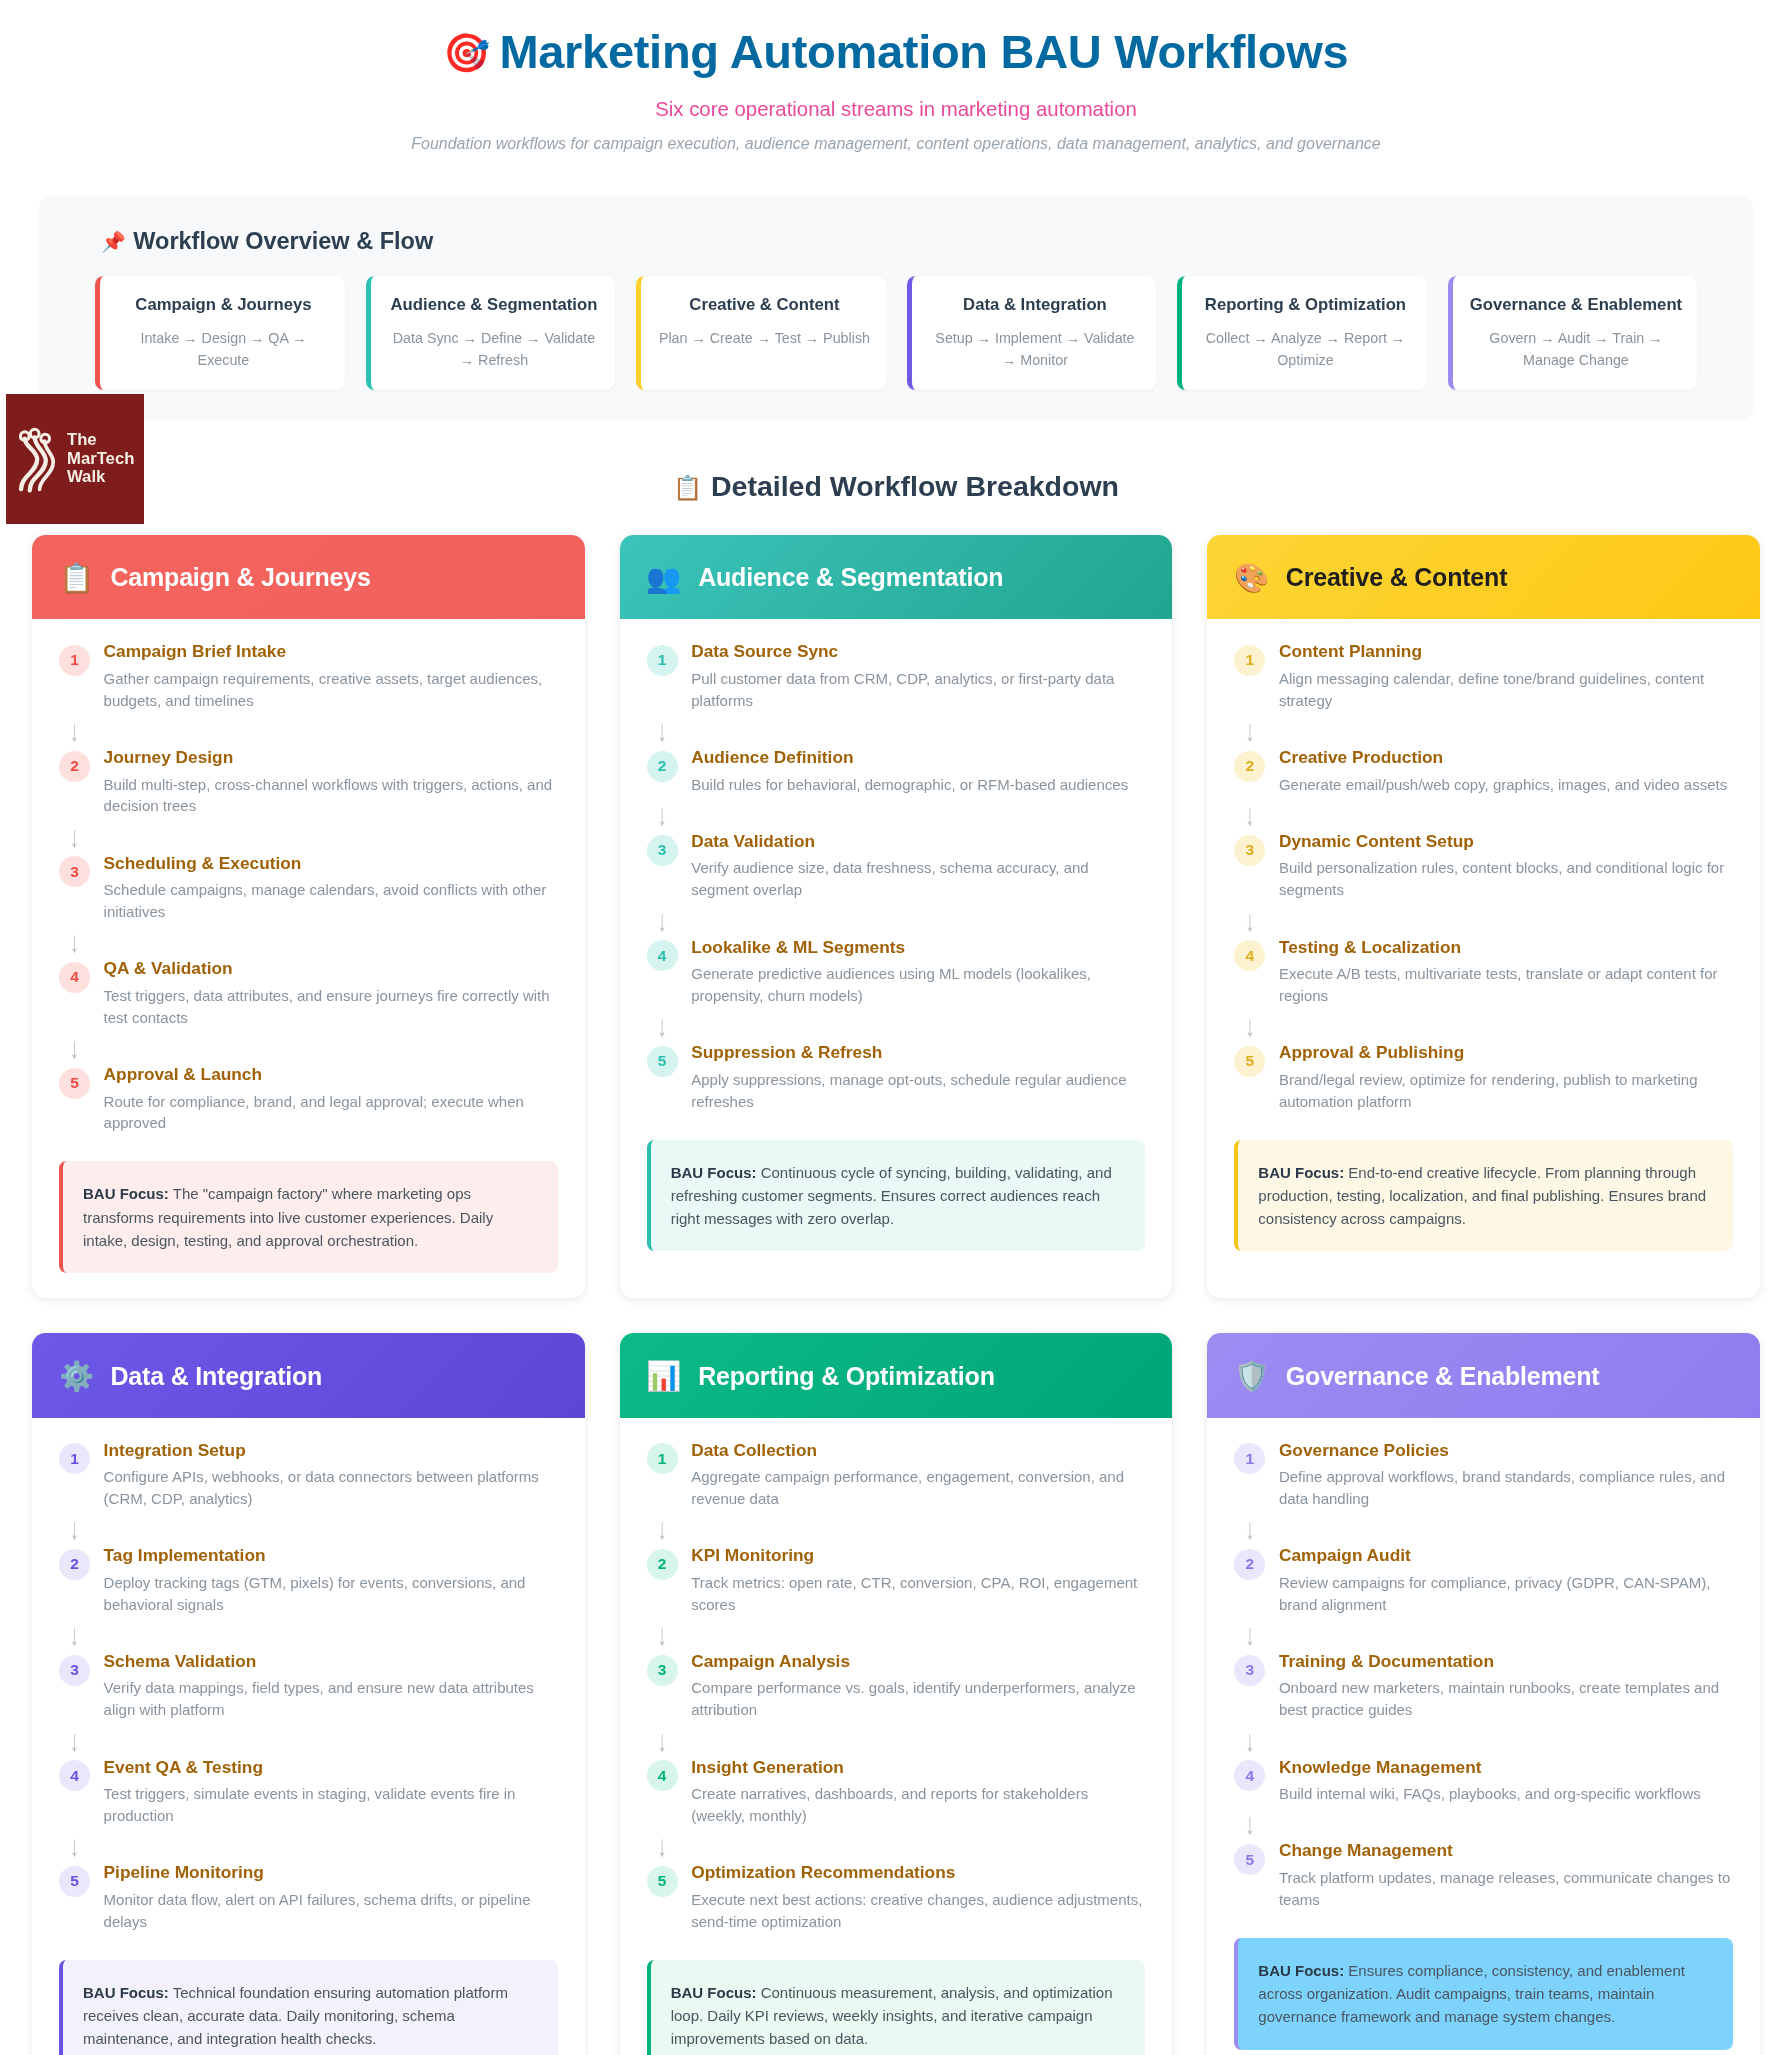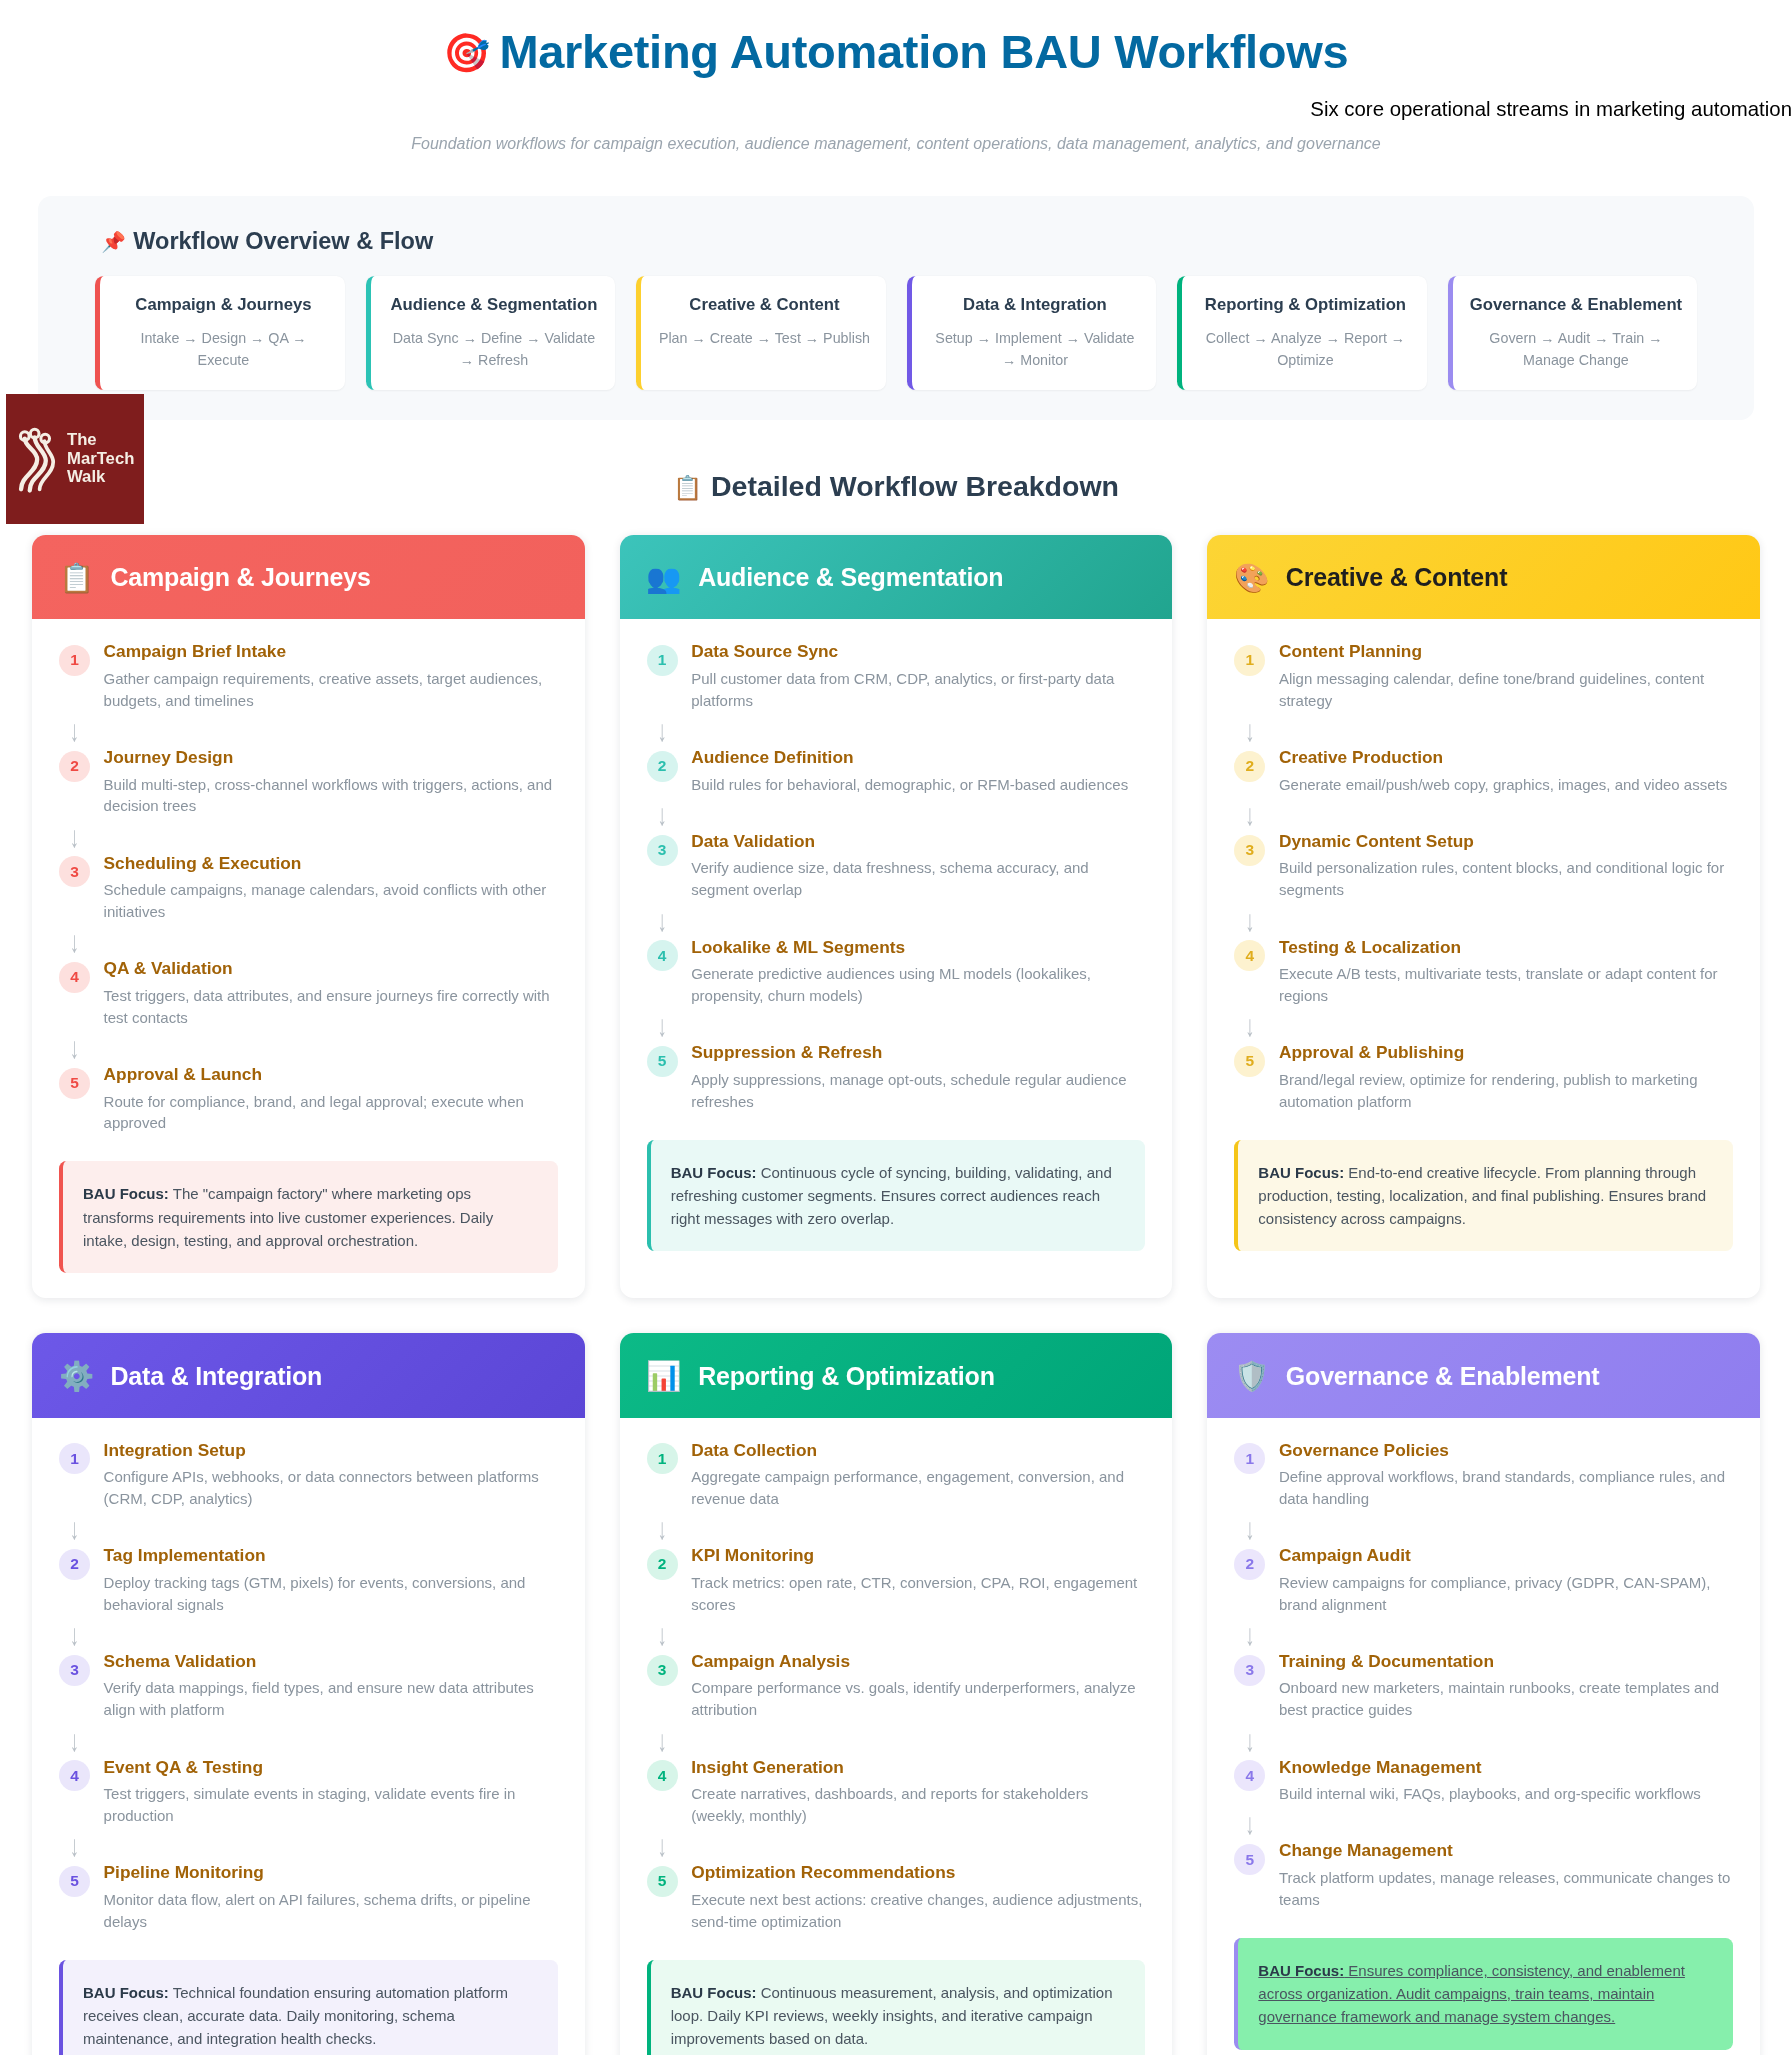--- a/index.html
+++ b/index.html
@@ -15,23 +15,22 @@
   .page-title {
     font-size: 47px;
     font-weight: bold;
     color: #0369a1;
     letter-spacing: -0.3px;
     line-height: 1.05;
   }
   .page-title .emoji { font-size: 38px; vertical-align: 2.5px; margin-right: 8.7px; }
   .page-subtitle {
     font-size: 20.4px;
-    color: #000000;
+    color: #ec4899;
     margin-top: 22px;
-    text-align: right;
   }
   .page-desc {
     font-size: 16px;
     color: #9aa4ae;
     font-style: italic;
     margin-top: 13.6px;
   }
 
   
   .overview-panel {
@@ -540,21 +539,21 @@
             <span>↓</span>
           </div>
           <div class="step">
             <div class="step-num" style="background: rgb(235, 230, 252); color: rgb(138, 120, 234);">5</div>
             <div class="step-text">
               <div class="step-title">Change Management</div>
               <div class="step-desc">Track platform updates, manage releases, communicate changes to teams</div>
             </div>
           </div>
         </div>
-        <div class="focus" style="background: #86efac; border-left: 4.3px solid rgb(155, 140, 240); text-decoration: underline;"><b>BAU Focus:</b><span> Ensures compliance, consistency, and enablement across organization. Audit campaigns, train teams, maintain governance framework and manage system changes.</span></div>
+        <div class="focus" style="background: #7dd3fc; border-left: 4.3px solid rgb(155, 140, 240);"><b>BAU Focus:</b><span> Ensures compliance, consistency, and enablement across organization. Audit campaigns, train teams, maintain governance framework and manage system changes.</span></div>
       </div>
     </div>
   </div>
 
 <div class="logo">
   <svg class="logo-mark" viewBox="0 0 74 110">
     <path d="M8 104 C 8 82, 34 76, 34 56 C 34 40, 14 36, 14 22" fill="none" stroke="#f5eee4" stroke-width="7" stroke-linecap="round"></path>
     <path d="M22 106 C 22 84, 48 78, 48 58 C 48 42, 30 36, 30 20" fill="none" stroke="#f5eee4" stroke-width="7" stroke-linecap="round"></path>
     <path d="M38 104 C 38 86, 60 80, 60 60 C 60 46, 46 40, 46 26" fill="none" stroke="#f5eee4" stroke-width="6" stroke-linecap="round"></path>
     <circle cx="14" cy="18" r="7" fill="none" stroke="#f5eee4" stroke-width="5"></circle>

